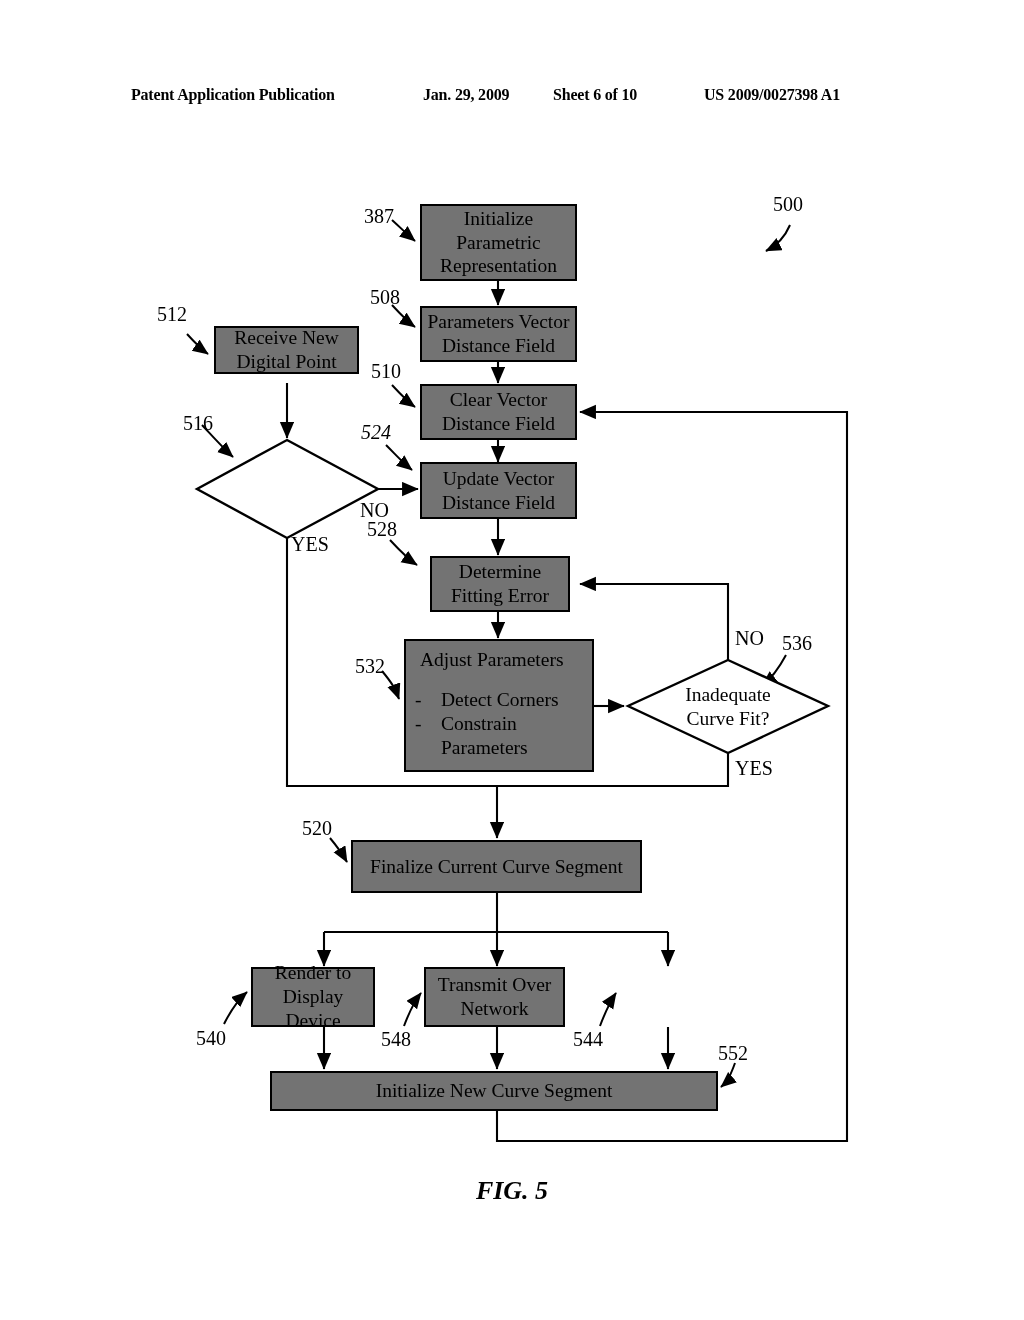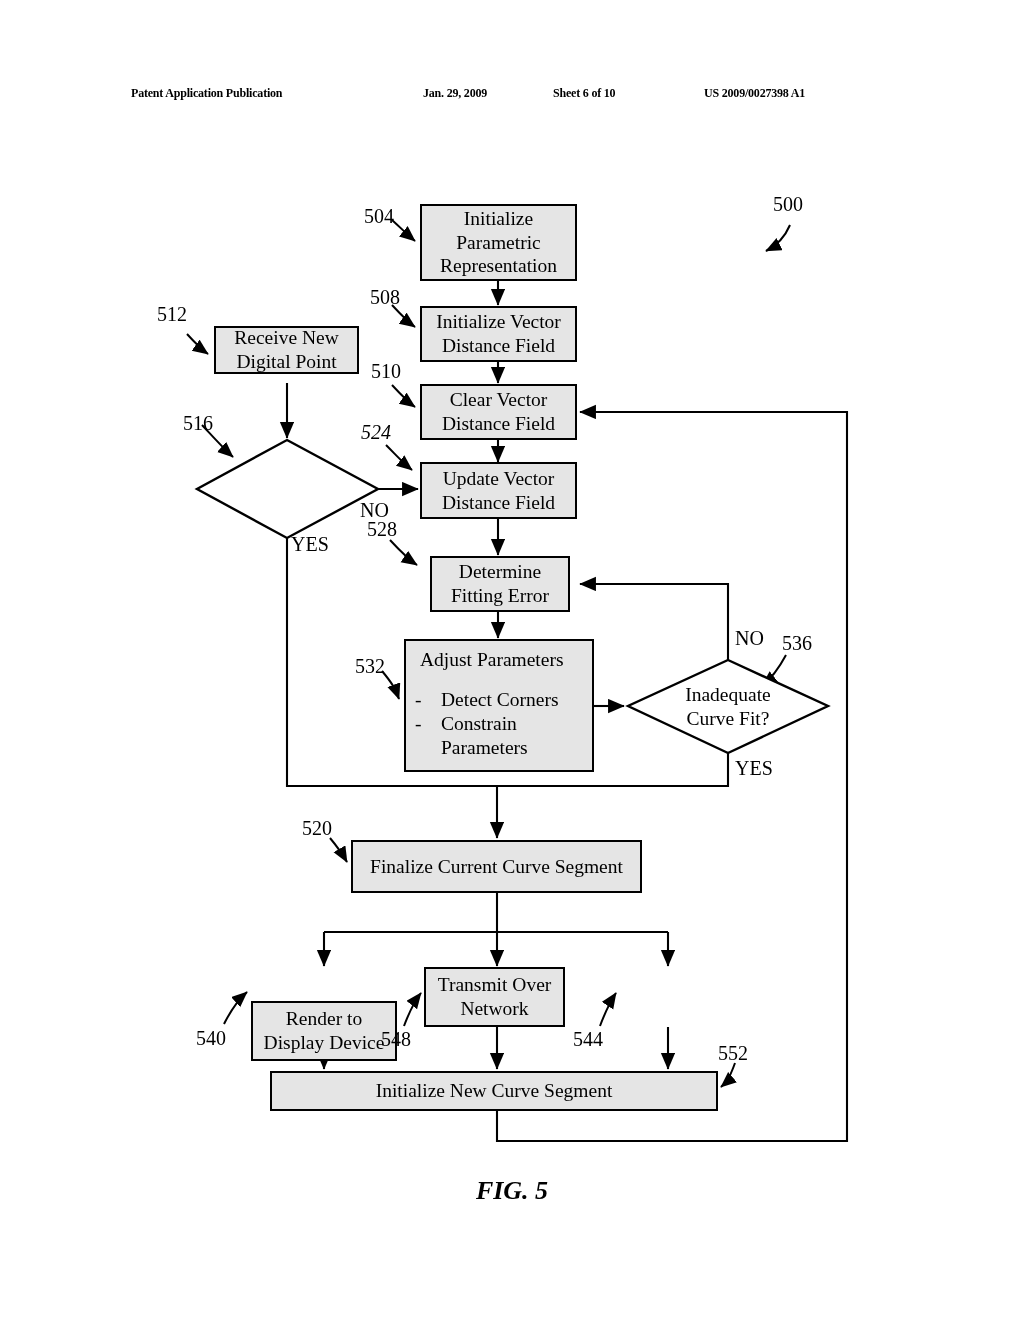--- a/index.html
+++ b/index.html
@@ -19,21 +19,21 @@
 
   
   #page-header {
     position: absolute;
     top: 86px;
     left: 0;
     width: 1024px;
     height: 26px;
     font-family: "Liberation Serif", "DejaVu Serif", serif;
     font-weight: bold;
-    font-size: 12px;
+    font-size: 16px;
     letter-spacing: -0.2px;
     white-space: nowrap;
   }
   #page-header .hdr-pub   { position: absolute; left: 131px;  top: 0; }
   #page-header .hdr-date  { position: absolute; left: 423px;  top: 0; }
   #page-header .hdr-sheet { position: absolute; left: 553px;  top: 0; }
   #page-header .hdr-num   { position: absolute; left: 704px;  top: 0; }
 
   
   #figure {
@@ -50,21 +50,21 @@
     width: 1024px;
     height: 1320px;
     overflow: visible;
   }
 
   
   .node {
     position: absolute;
     box-sizing: border-box;
     border: 2px solid #000;
-    background: #e5e5e5;
+    background: #737373;
     display: flex;
     align-items: center;
     justify-content: center;
     text-align: center;
     font-size: 19.5px;
     line-height: 1.22;
     font-family: "Liberation Serif", "DejaVu Serif", serif;
     color: #000;
   }
   .node.left-align {
@@ -228,21 +228,21 @@
   <div class="node" style="left:420px; top:204px; width:157px; height:77px;">
     <div>
       <div>Initialize</div>
       <div>Parametric</div>
       <div>Representation</div>
     </div>
   </div>
 
   <div class="node" style="left:420px; top:306px; width:157px; height:56px;">
     <div>
-      <div>Initialize Vector</div>
+      <div>Parameters Vector</div>
       <div>Distance Field</div>
     </div>
   </div>
 
   <div class="node" style="left:420px; top:384px; width:157px; height:56px;">
     <div>
       <div>Clear Vector</div>
       <div>Distance Field</div>
     </div>
   </div>
@@ -282,40 +282,40 @@
           <span>Parameters</span>
         </span>
       </div>
     </div>
   </div>
 
   <div class="node" style="left:351px; top:840px; width:291px; height:53px;">
     <span>Finalize Current Curve Segment</span>
   </div>
 
-  <div class="node" style="left:251px; top:967px; width:146px; height:60px;margin-top:34px;">
+  <div class="node" style="left:251px; top:967px; width:124px; height:60px;">
     <div>
       <div>Render to</div>
       <div>Display Device</div>
     </div>
   </div>
 
   <div class="node" style="left:424px; top:967px; width:141px; height:60px;">
     <div>
       <div>Transmit Over</div>
       <div>Network</div>
     </div>
   </div>
 
 
   <div class="node" style="left:270px; top:1071px; width:448px; height:40px;">
     <span>Initialize New Curve Segment</span>
   </div>
 
-  <span class="ref" style="left:364px; top:205px;">504</span>
+  <span class="ref" style="left:364px; top:205px;">387</span>
   <span class="ref" style="left:370px; top:286px;">508</span>
   <span class="ref" style="left:371px; top:360px;">510</span>
   <span class="ref" style="left:157px; top:303px;">512</span>
   <span class="ref" style="left:183px; top:412px;">516</span>
   <span class="ref" style="left:361px; top:421px;font-style:italic;">524</span>
   <span class="ref" style="left:367px; top:518px;">528</span>
   <span class="ref" style="left:355px; top:655px;">532</span>
   <span class="ref" style="left:782px; top:632px;">536</span>
   <span class="ref" style="left:302px; top:817px;">520</span>
   <span class="ref" style="left:196px; top:1027px;">540</span>

